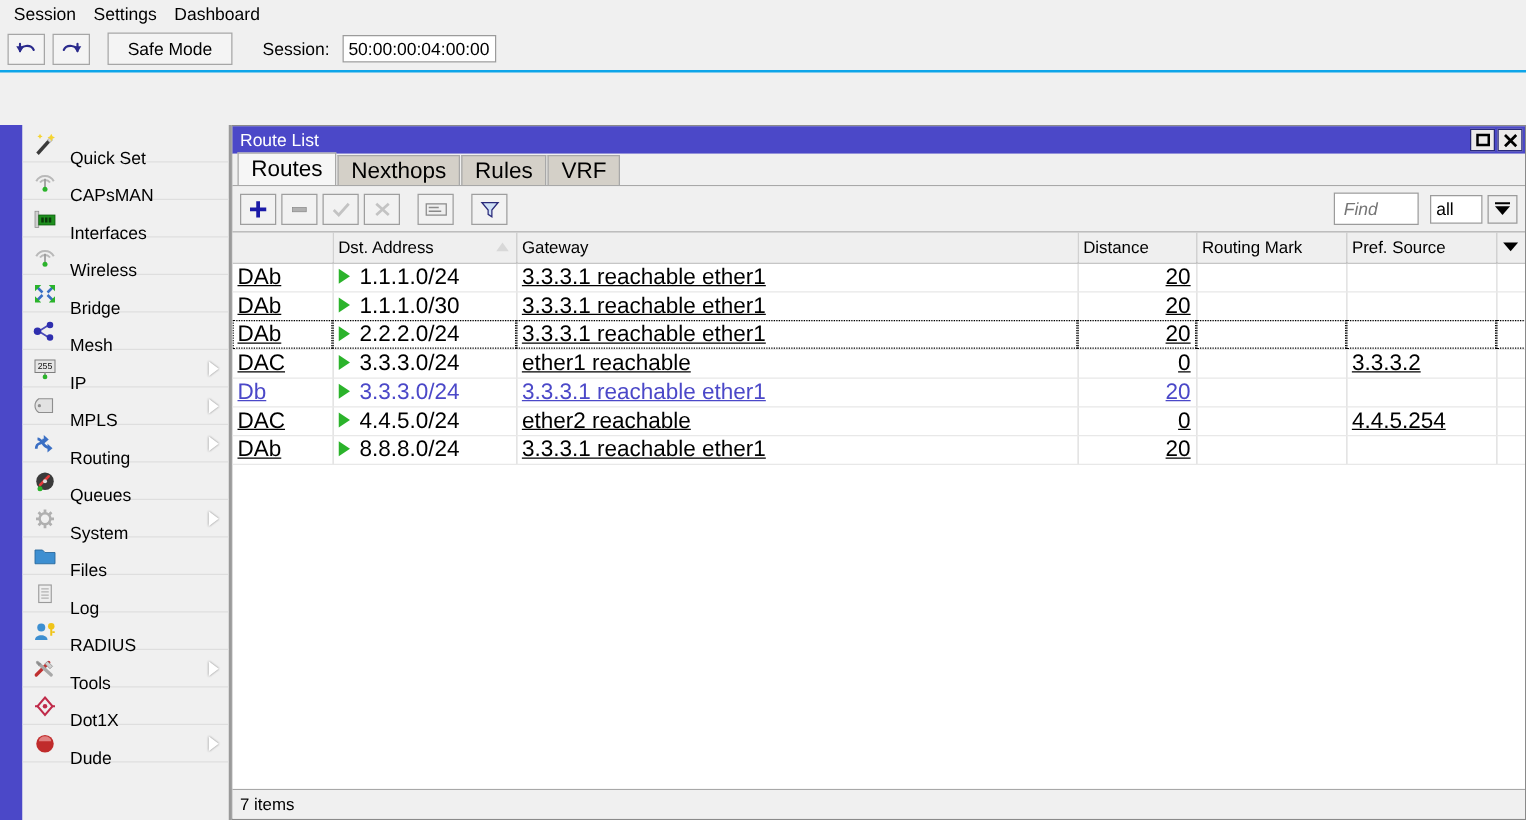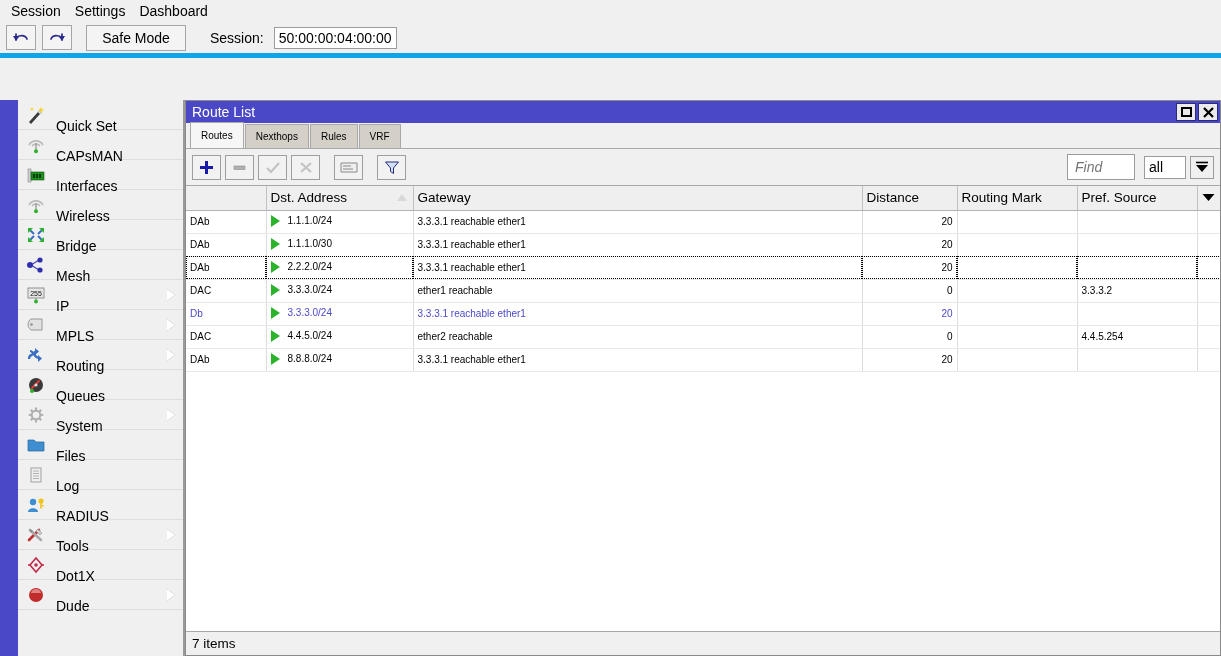--- a/index.html
+++ b/index.html
@@ -35,21 +35,21 @@
     padding-left: 4px; background: #f0f0f0;
     font-size: 14px;
   }
   .menubar .mi { padding: 1px 7px; cursor: default; }
 
   
   .toolbar {
     height: 36px; display: flex; align-items: center;
     padding: 0 6px; gap: 6px;
     background: #f0f0f0;
-    border-bottom: 5px solid #0ea5e9;
+    border-bottom: 2px solid #0ea5e9;
   }
   .tb-btn {
     width: 30px; height: 25px;
     border: 1px solid #a6a6a6; background: #f4f4f4;
     display: flex; align-items: center; justify-content: center;
     cursor: default;
   }
   .tb-btn svg { display: block; }
   .safemode {
     height: 26px; min-width: 100px; padding: 0 14px;
@@ -124,21 +124,21 @@
   .tabs {
     height: 26px; flex: 0 0 26px;
     display: flex; align-items: flex-end;
     padding-left: 4px;
     background: #f0f0f0;
     border-bottom: 1px solid #a8a8a8;
   }
   .tab {
     height: 24px; padding: 0 10px;
     display: flex; align-items: center;
-    font-size: 10px;
+    font-size: 18px;
     border: 1px solid #a8a8a8; border-bottom: none;
     background: #d4d0c8; margin-right: 1px;
     cursor: default;
   }
   .tab.active { background: #f6f6f6; height: 26px; position: relative; z-index: 2; }
 
   .subtoolbar {
     height: 36px; flex: 0 0 36px;
     display: flex; align-items: center;
     padding: 0 6px; gap: 4px;
@@ -197,23 +197,24 @@
     white-space: nowrap;
     position: relative;
     cursor: default;
   }
   table.rt th.num { text-align: left; }
   table.rt td {
     height: 23px;
     border-right: 1px solid #dcdcdc;
     border-bottom: 1px solid #e8e8e8;
     padding: 0 4px;
-    font-size: 10px;
+    font-size: 18px;
     white-space: nowrap;
     overflow: hidden;
+    text-decoration: underline;
   }
   td.right { text-align: right; }
   tr.sel td { outline: 1px dotted #000; outline-offset: -1px; }
   tr.blue td, tr.blue td * { color: #4b48c8; }
   .sort-tri {
     position: absolute; right: 6px; top: 8px;
     width: 0; height: 0;
     border-left: 5px solid transparent; border-right: 5px solid transparent;
     border-bottom: 7px solid transparent;
   }

